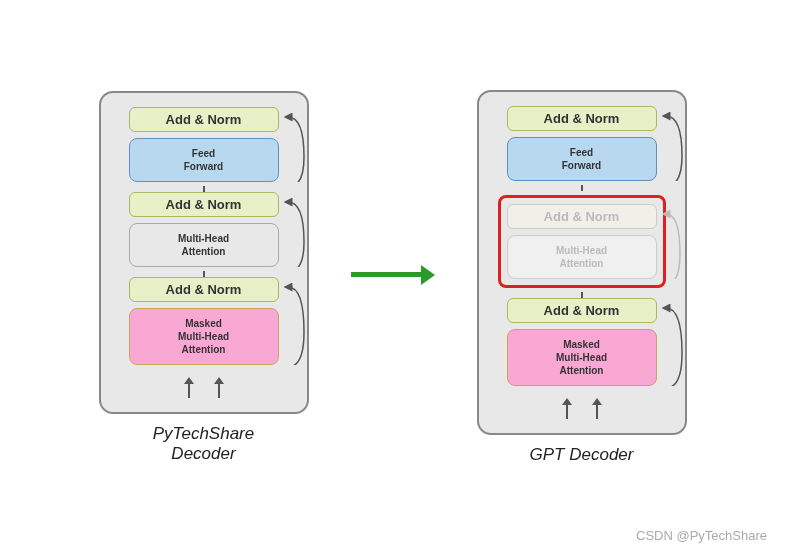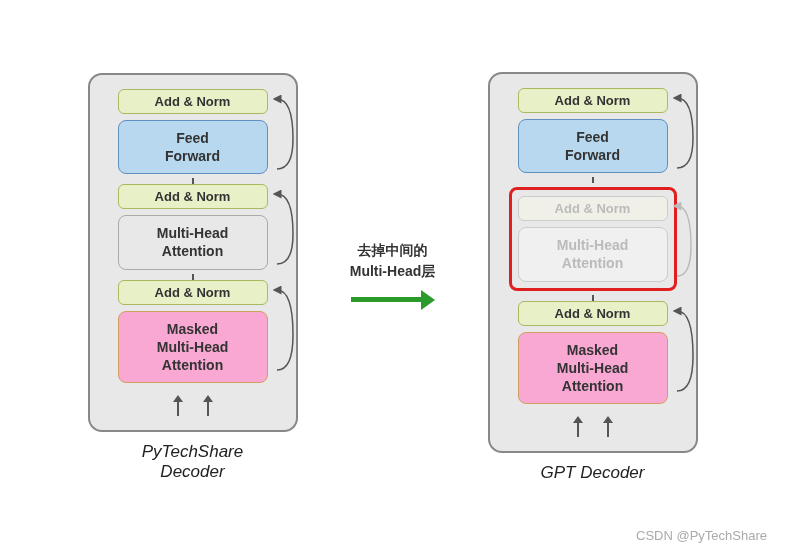--- a/index.html
+++ b/index.html
@@ -19,21 +19,21 @@
       background: #fff;
       display: flex;
       align-items: center;
       justify-content: center;
       position: relative;
     }
     .diagrams-row {
       display: flex;
       align-items: center;
       justify-content: center;
-      gap: 15px;
+      gap: 4px;
       width: 100%;
       padding: 10px 20px;
     }
     
     .diagram-block {
       display: flex;
       flex-direction: column;
       align-items: center;
     }
     .decoder-box {
@@ -69,21 +69,21 @@
       z-index: 2;
     }
     .add-norm-box.faded {
       background: #f0f0e8;
       border-color: #ccc;
       color: #bbb;
     }
     .main-block {
       border: 1.5px solid #c8a060;
       border-radius: 8px;
-      font-size: 14px;
+      font-size: 10px;
       font-weight: bold;
       text-align: center;
       padding: 8px 10px;
       width: 150px;
       margin-top: 2px;
       position: relative;
       z-index: 2;
       line-height: 1.3;
     }
     .main-block.feed-forward {
@@ -257,22 +257,20 @@
             <div class="tri-up"></div>
             <div class="line-v" style="height:14px;"></div>
           </div>
         </div>
       </div>
       <div class="block-label" style="white-space:pre-line;">PyTechShare
 Decoder</div>
     </div>
 
     <div class="middle-section">
-      <div class="middle-text" style="margin-bottom:8px; white-space:pre-line;">去掉中间的
-Multi-Head层</div>
       <div class="arrow-right-green">
         <div class="line"></div>
         <div class="head"></div>
       </div>
     </div>
 
     <div class="diagram-block">
       <div class="decoder-box">
 
         <div class="group-with-arrow">

